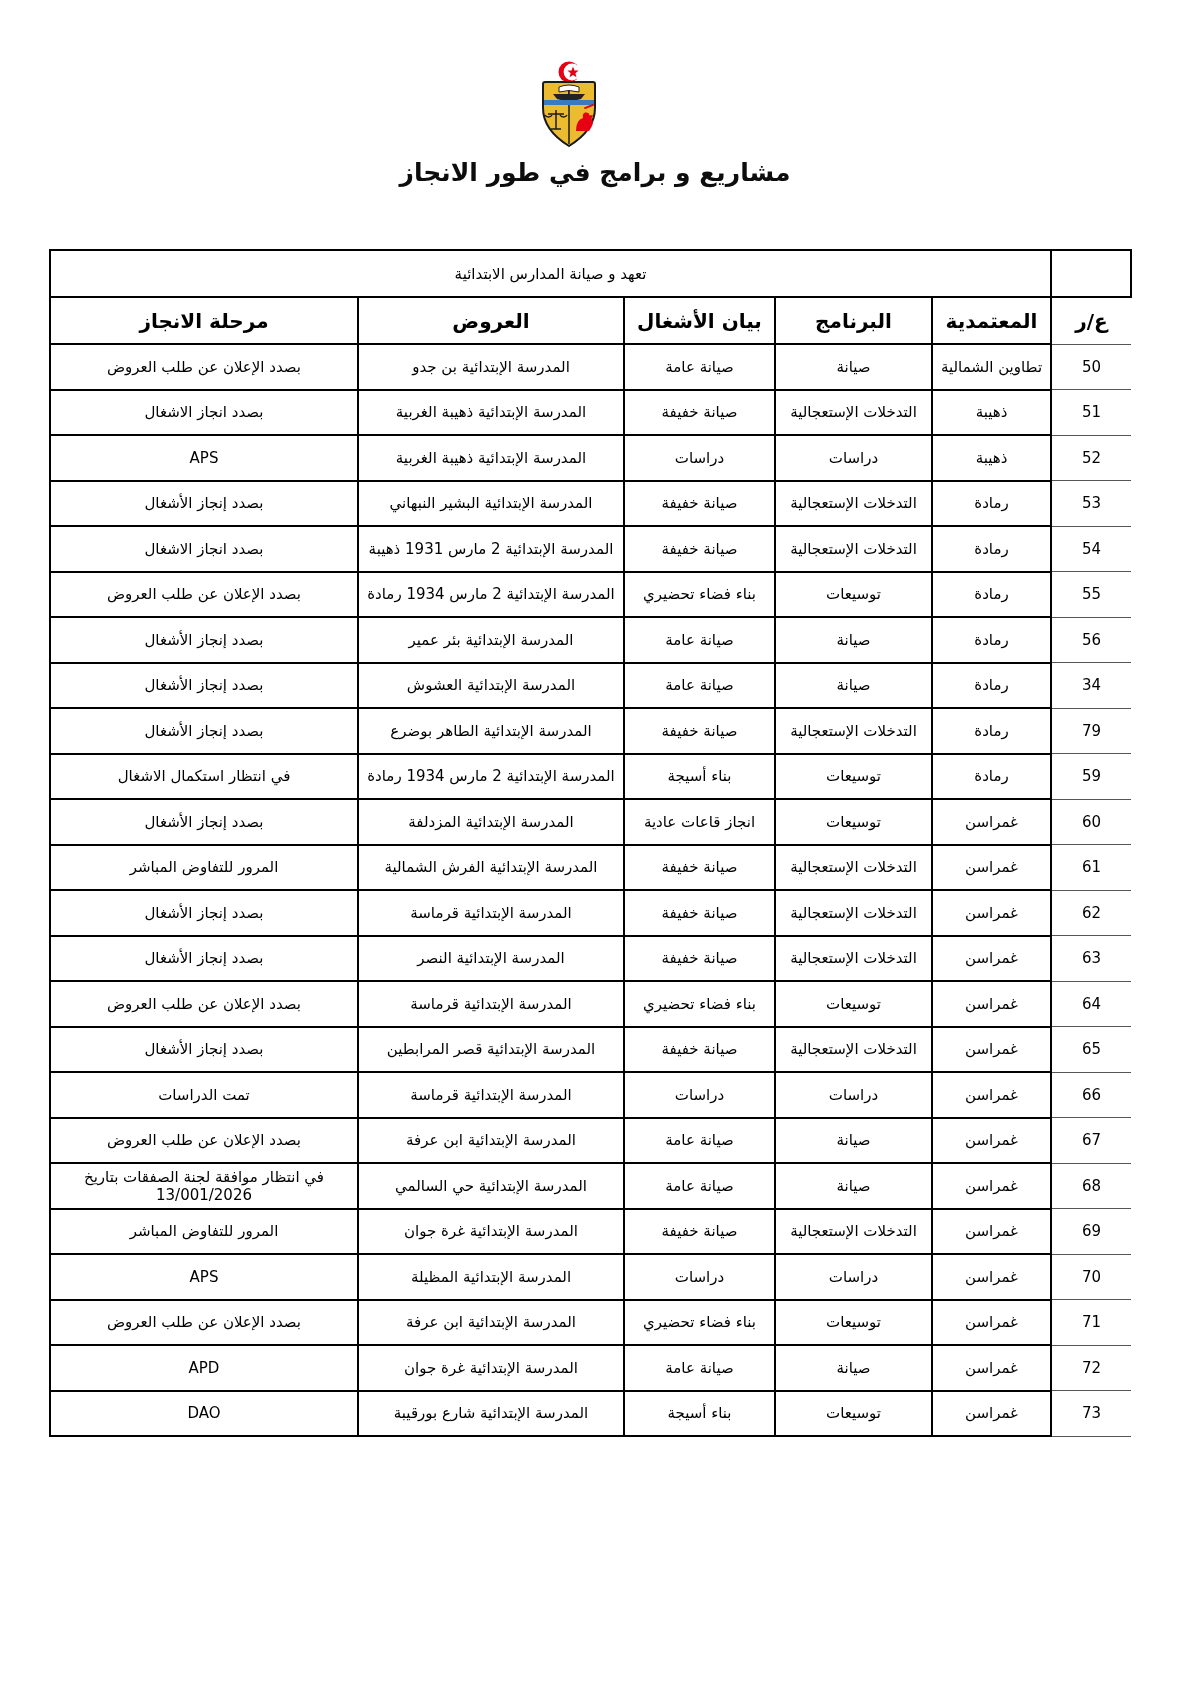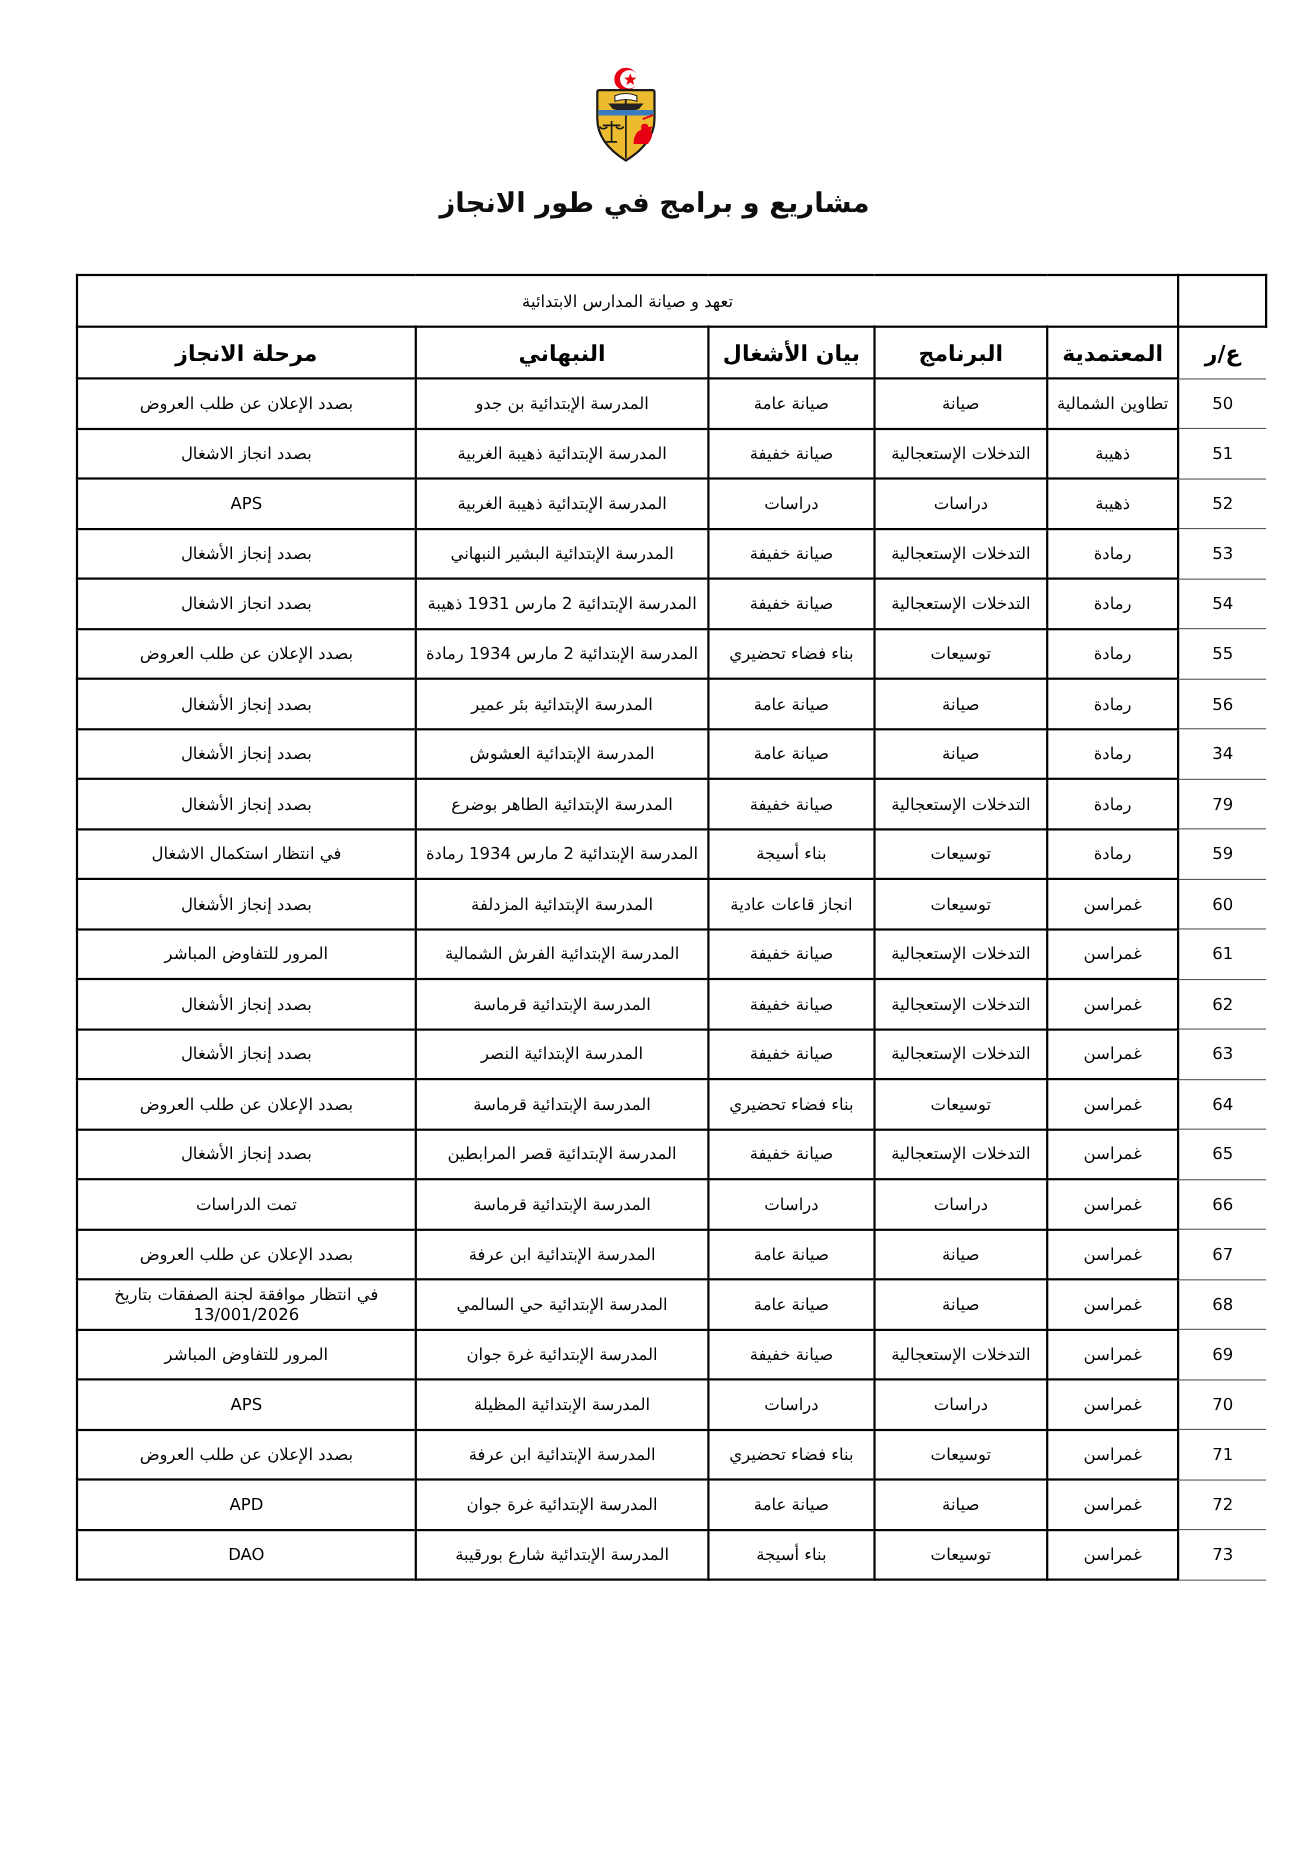--- a/index.html
+++ b/index.html
@@ -29,28 +29,28 @@
     display: inline-block;
     transform: translateX(-26px);
     line-height: 0;
   }
   .doc-title {
     direction: rtl;
     font-weight: bold;
     font-size: 25px;
     line-height: 33px;
     color: #0d0d0d;
-    margin-top: 16px;
+    margin-top: 4px;
   }
 
   
   table.projects {
     position: absolute;
     top: 249px;
-    left: 69px;
+    left: 49px;
     width: 1081px;
     border-collapse: collapse;
     table-layout: fixed;
     direction: rtl;
   }
   col.c-num         { width: 80px;  }
   col.c-delegation  { width: 119px; }
   col.c-program     { width: 157px; }
   col.c-works       { width: 151px; }
   col.c-institution { width: 266px; }
@@ -144,21 +144,21 @@
     <thead>
       <tr class="banner-row">
         <td class="banner-spacer"></td>
         <td class="banner-cell" colspan="5">تعهد و صيانة المدارس الابتدائية</td>
       </tr>
       <tr class="header-row">
         <th class="num-cell">ع/ر</th>
         <th>المعتمدية</th>
         <th>البرنامج</th>
         <th>بيان الأشغال</th>
-        <th>النبهاني</th>
+        <th>العروض</th>
         <th>مرحلة الانجاز</th>
       </tr>
     </thead>
     <tbody>
         <tr class="data-row">
     <td class="num-cell">50</td>
     <td>تطاوين الشمالية</td>
     <td>صيانة</td>
     <td>صيانة عامة</td>
     <td>المدرسة الإبتدائية بن جدو</td>

